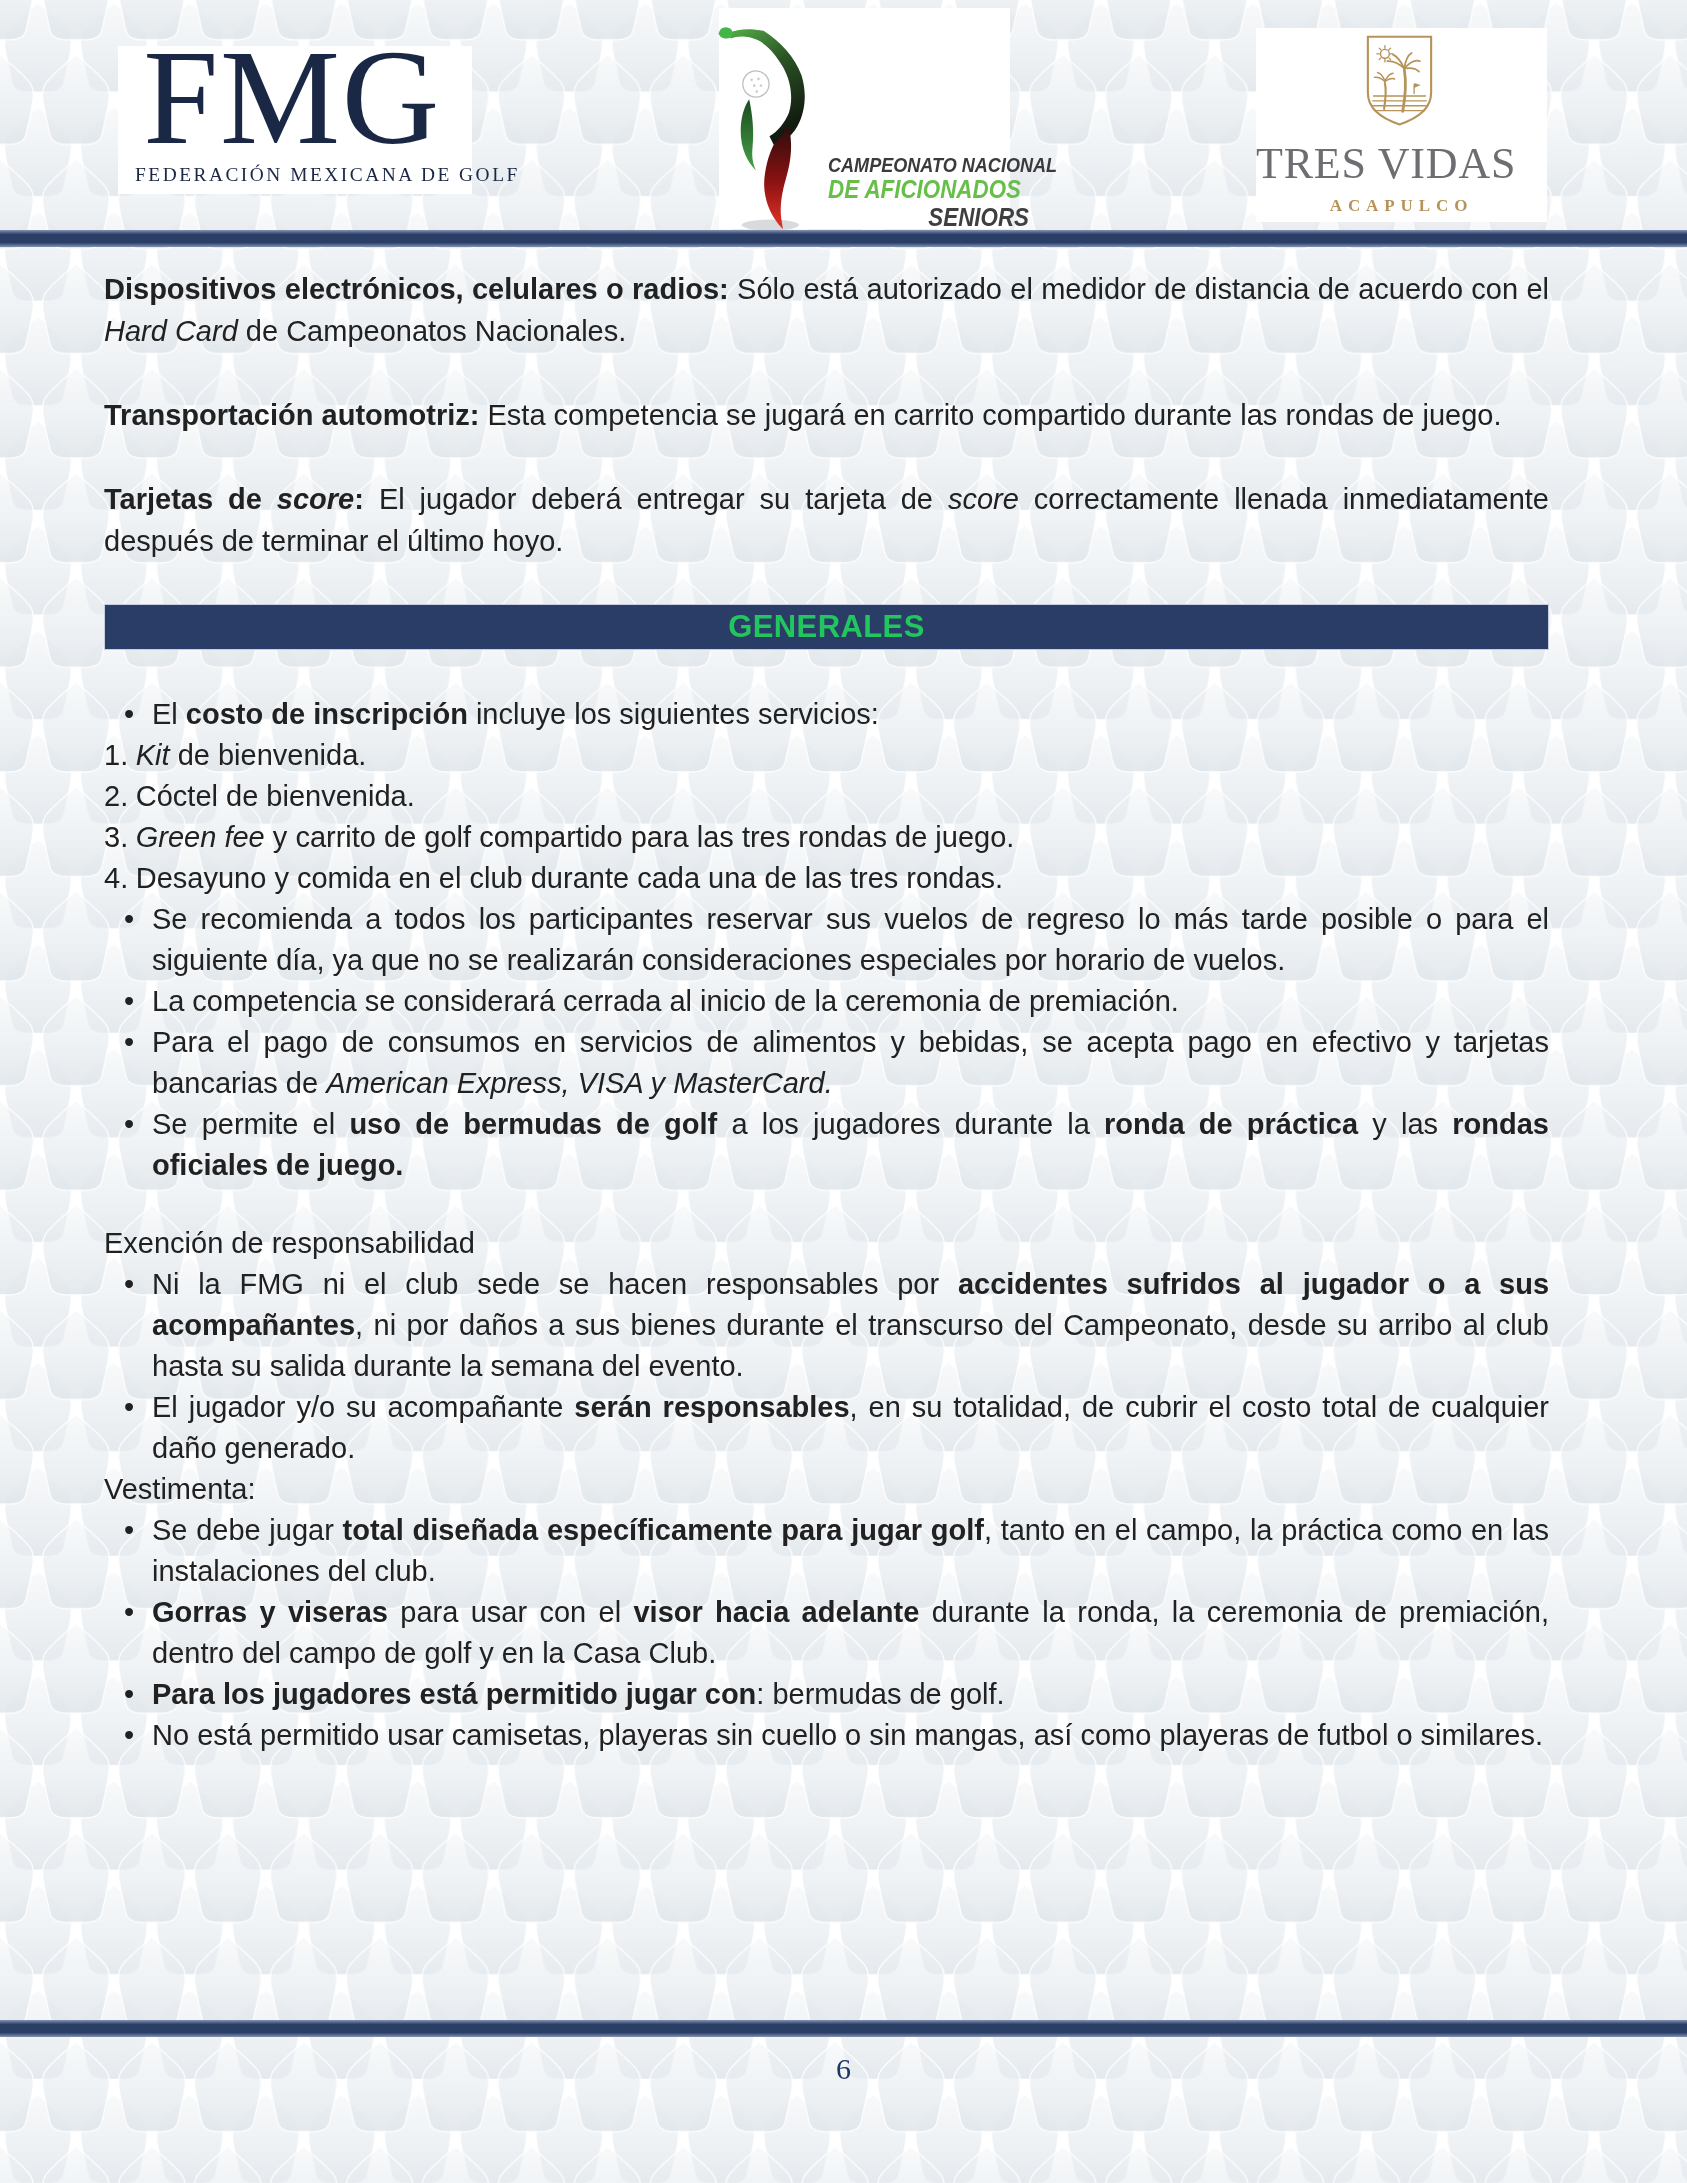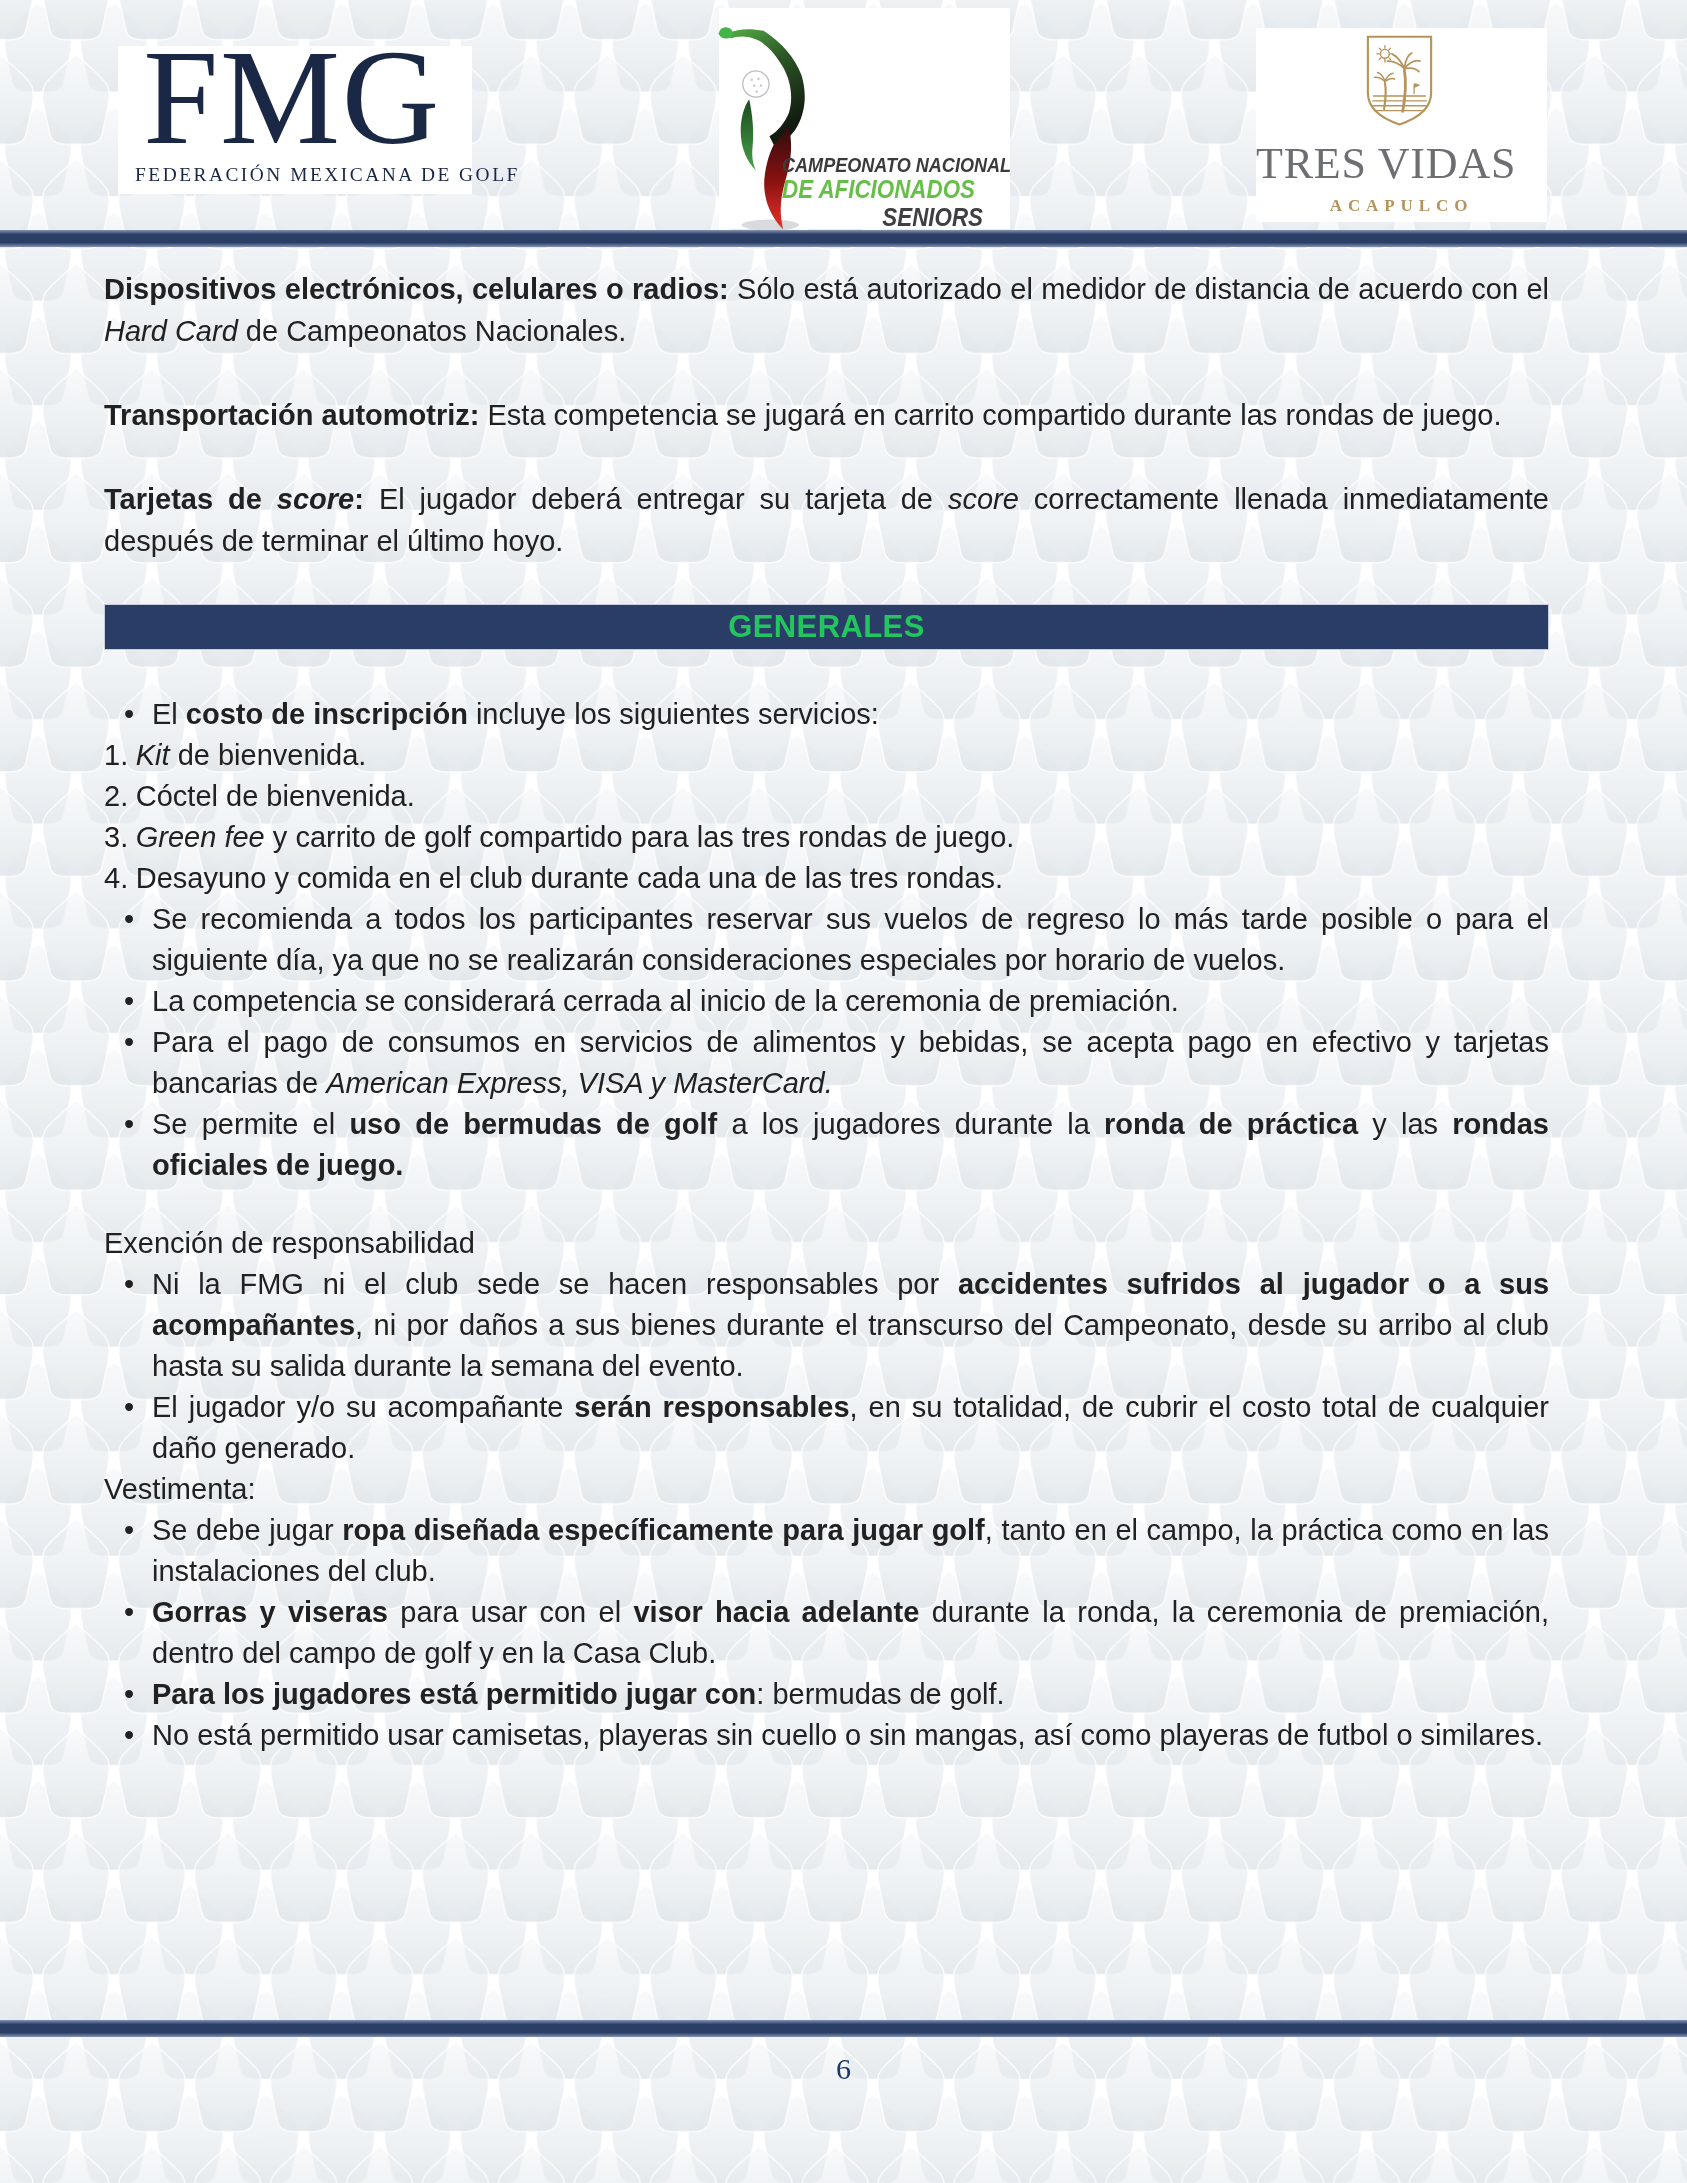--- a/index.html
+++ b/index.html
@@ -15,21 +15,21 @@
   .fmg-wrap{left:135px;top:34px;width:314px;text-align:center;}
   .fmg-acronym{
     font-family:"Liberation Serif",serif;font-size:135px;line-height:127px;
     color:#1a2745;letter-spacing:1.7px;font-weight:normal;
   }
   .fmg-subtitle{
     font-family:"Liberation Serif",serif;font-size:19.4px;color:#1a2745;
     letter-spacing:2.5px;margin-top:3.4px;white-space:nowrap;
   }
   .golfer-svg{left:717px;top:8.4px;width:110px;height:228px;}
-  .camp-text{left:782px;top:154px;width:201px;font-style:italic;font-weight:bold;line-height:1.02;}
+  .camp-text{left:828px;top:154px;width:201px;font-style:italic;font-weight:bold;line-height:1.02;}
   .camp-line{display:block;white-space:nowrap;transform:scaleX(0.86);transform-origin:left center;}
   .camp-line1{font-size:21px;color:#3b3b3d;letter-spacing:0px;}
   .camp-line2{font-size:26px;color:#67bf4a;margin-top:0.8px;}
   .camp-line3{font-size:26px;color:#3f3f41;text-align:right;transform-origin:right center;margin-top:0.8px;}
   .tv-crest{left:1363px;top:34px;width:73px;height:94px;}
   .tv-name{
     left:1256px;top:138px;width:243px;text-align:center;
     font-family:"Liberation Serif",serif;font-size:44px;color:#6d6e71;letter-spacing:0.8px;white-space:nowrap;
   }
   .tv-location{
@@ -252,21 +252,21 @@
           <span class="marker">•</span>
           <span class="txt"><span>El jugador y/o su acompañante </span><span class="b">serán responsables</span><span>, en su totalidad, de cubrir el costo total de cualquier daño generado.</span></span>
         </div>
       </div>
 
     <div class="subhead">Vestimenta:</div>
     <div class="doclist">
 
     <div class="li li-bullet">
           <span class="marker">•</span>
-          <span class="txt"><span>Se debe jugar </span><span class="b">ropa diseñada específicamente para jugar golf</span><span>, tanto en el campo, la práctica como en las instalaciones del club.</span></span>
+          <span class="txt"><span>Se debe jugar </span><span class="b">total diseñada específicamente para jugar golf</span><span>, tanto en el campo, la práctica como en las instalaciones del club.</span></span>
         </div>
         <div class="li li-bullet">
           <span class="marker">•</span>
           <span class="txt"><span class="b">Gorras y viseras</span><span> para usar con el </span><span class="b">visor hacia adelante</span><span> durante la ronda, la ceremonia de premiación, dentro del campo de golf y en la Casa Club.</span></span>
         </div>
         <div class="li li-bullet">
           <span class="marker">•</span>
           <span class="txt"><span class="b">Para los jugadores está permitido jugar con</span><span>: bermudas de golf.</span></span>
         </div>
         <div class="li li-bullet">

